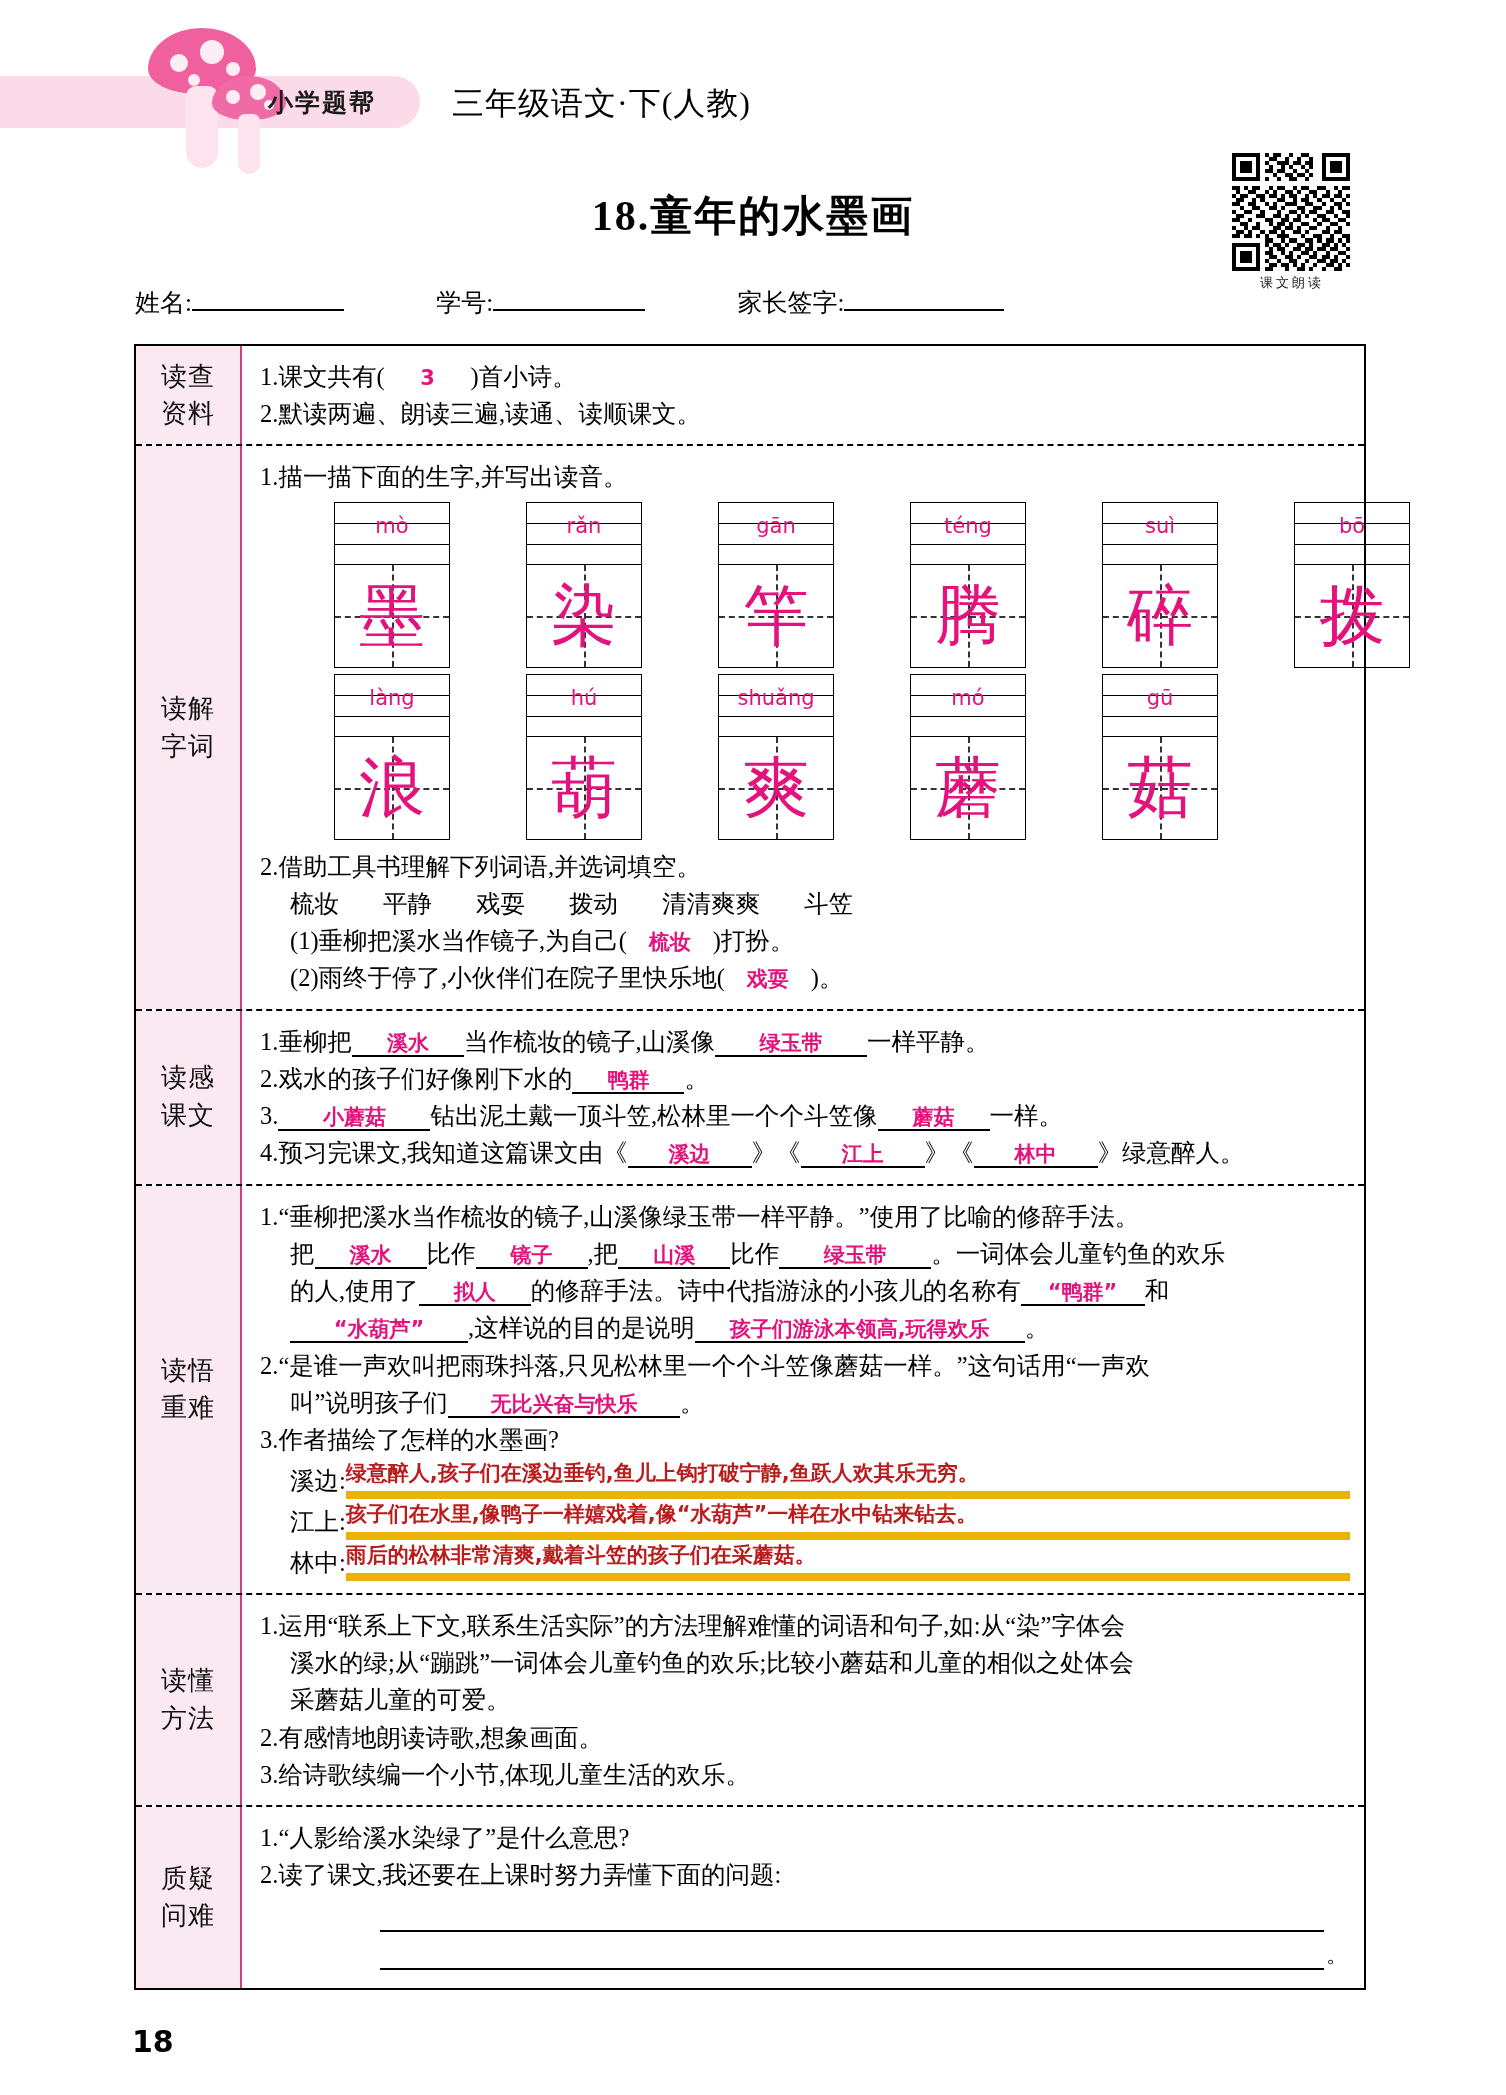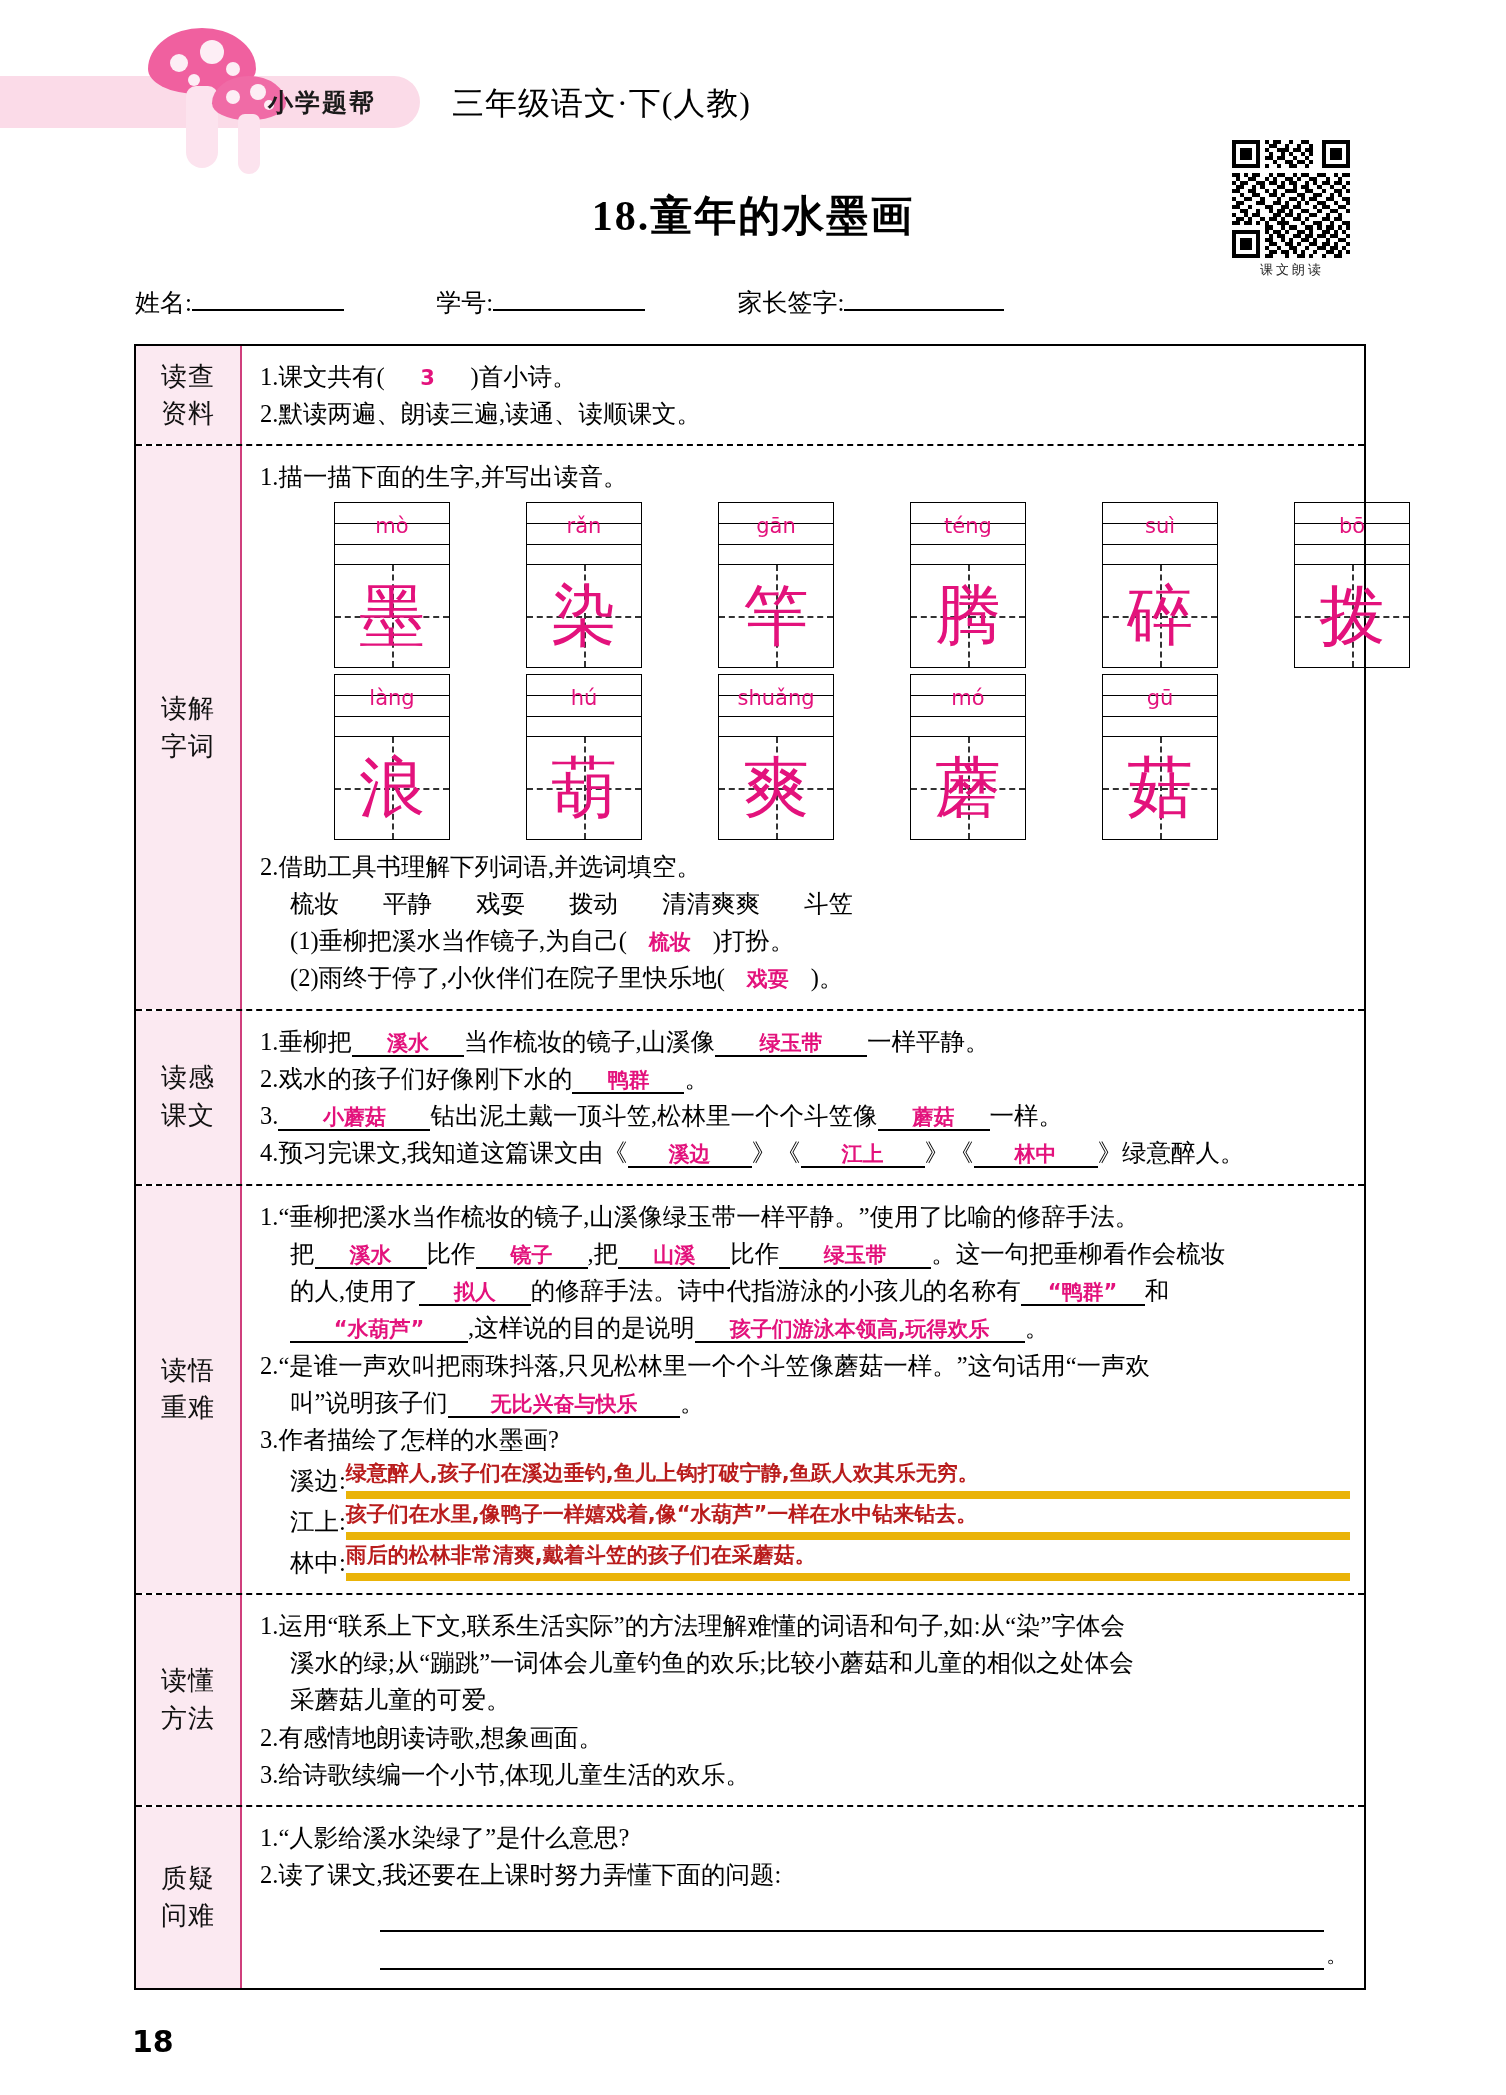--- a/index.html
+++ b/index.html
@@ -83,21 +83,21 @@
     text-align: center;
     font-size: 42px;
     font-weight: bold;
     letter-spacing: 2px;
   }
 
   
   .qr-wrap {
     position: absolute;
     left: 1232px;
-    top: 140px;
+    top: 153px;
     width: 120px;
     text-align: center;
   }
   .qr-code {
     width: 118px;
     height: 118px;
     display: block;
   }
   .qr-caption {
     margin-top: 3px;
@@ -747,21 +747,21 @@
   </div>
 
   <div class="srow">
     <div class="scat">
       <span>读悟</span>
       <span>重难</span>
     </div>
     <div class="sbody">
       <div class="qline">1.“垂柳把溪水当作梳妆的镜子,山溪像绿玉带一样平静。”使用了比喻的修辞手法。</div>
       <div class="qline qindent">
-        <span>把</span><span class="fill w110">溪水</span><span>比作</span><span class="fill w110">镜子</span><span>,把</span><span class="fill w110">山溪</span><span>比作</span><span class="fill w150">绿玉带</span><span>。这一句把垂柳看作会梳妆</span>
+        <span>把</span><span class="fill w110">溪水</span><span>比作</span><span class="fill w110">镜子</span><span>,把</span><span class="fill w110">山溪</span><span>比作</span><span class="fill w150">绿玉带</span><span>。一词体会儿童钓鱼的欢乐</span>
       </div>
       <div class="qline qindent">
         <span>的人,使用了</span><span class="fill w110">拟人</span><span>的修辞手法。诗中代指游泳的小孩儿的名称有</span><span class="fill w120">“鸭群”</span><span>和</span>
       </div>
       <div class="qline qindent">
         <span class="fill w175">“水葫芦”</span><span>,这样说的目的是说明</span><span class="fill w330">孩子们游泳本领高,玩得欢乐</span><span>。</span>
       </div>
       <div class="qline">2.“是谁一声欢叫把雨珠抖落,只见松林里一个个斗笠像蘑菇一样。”这句话用“一声欢</div>
       <div class="qline qindent">
         <span>叫”说明孩子们</span><span class="fill w230">无比兴奋与快乐</span><span>。</span>

